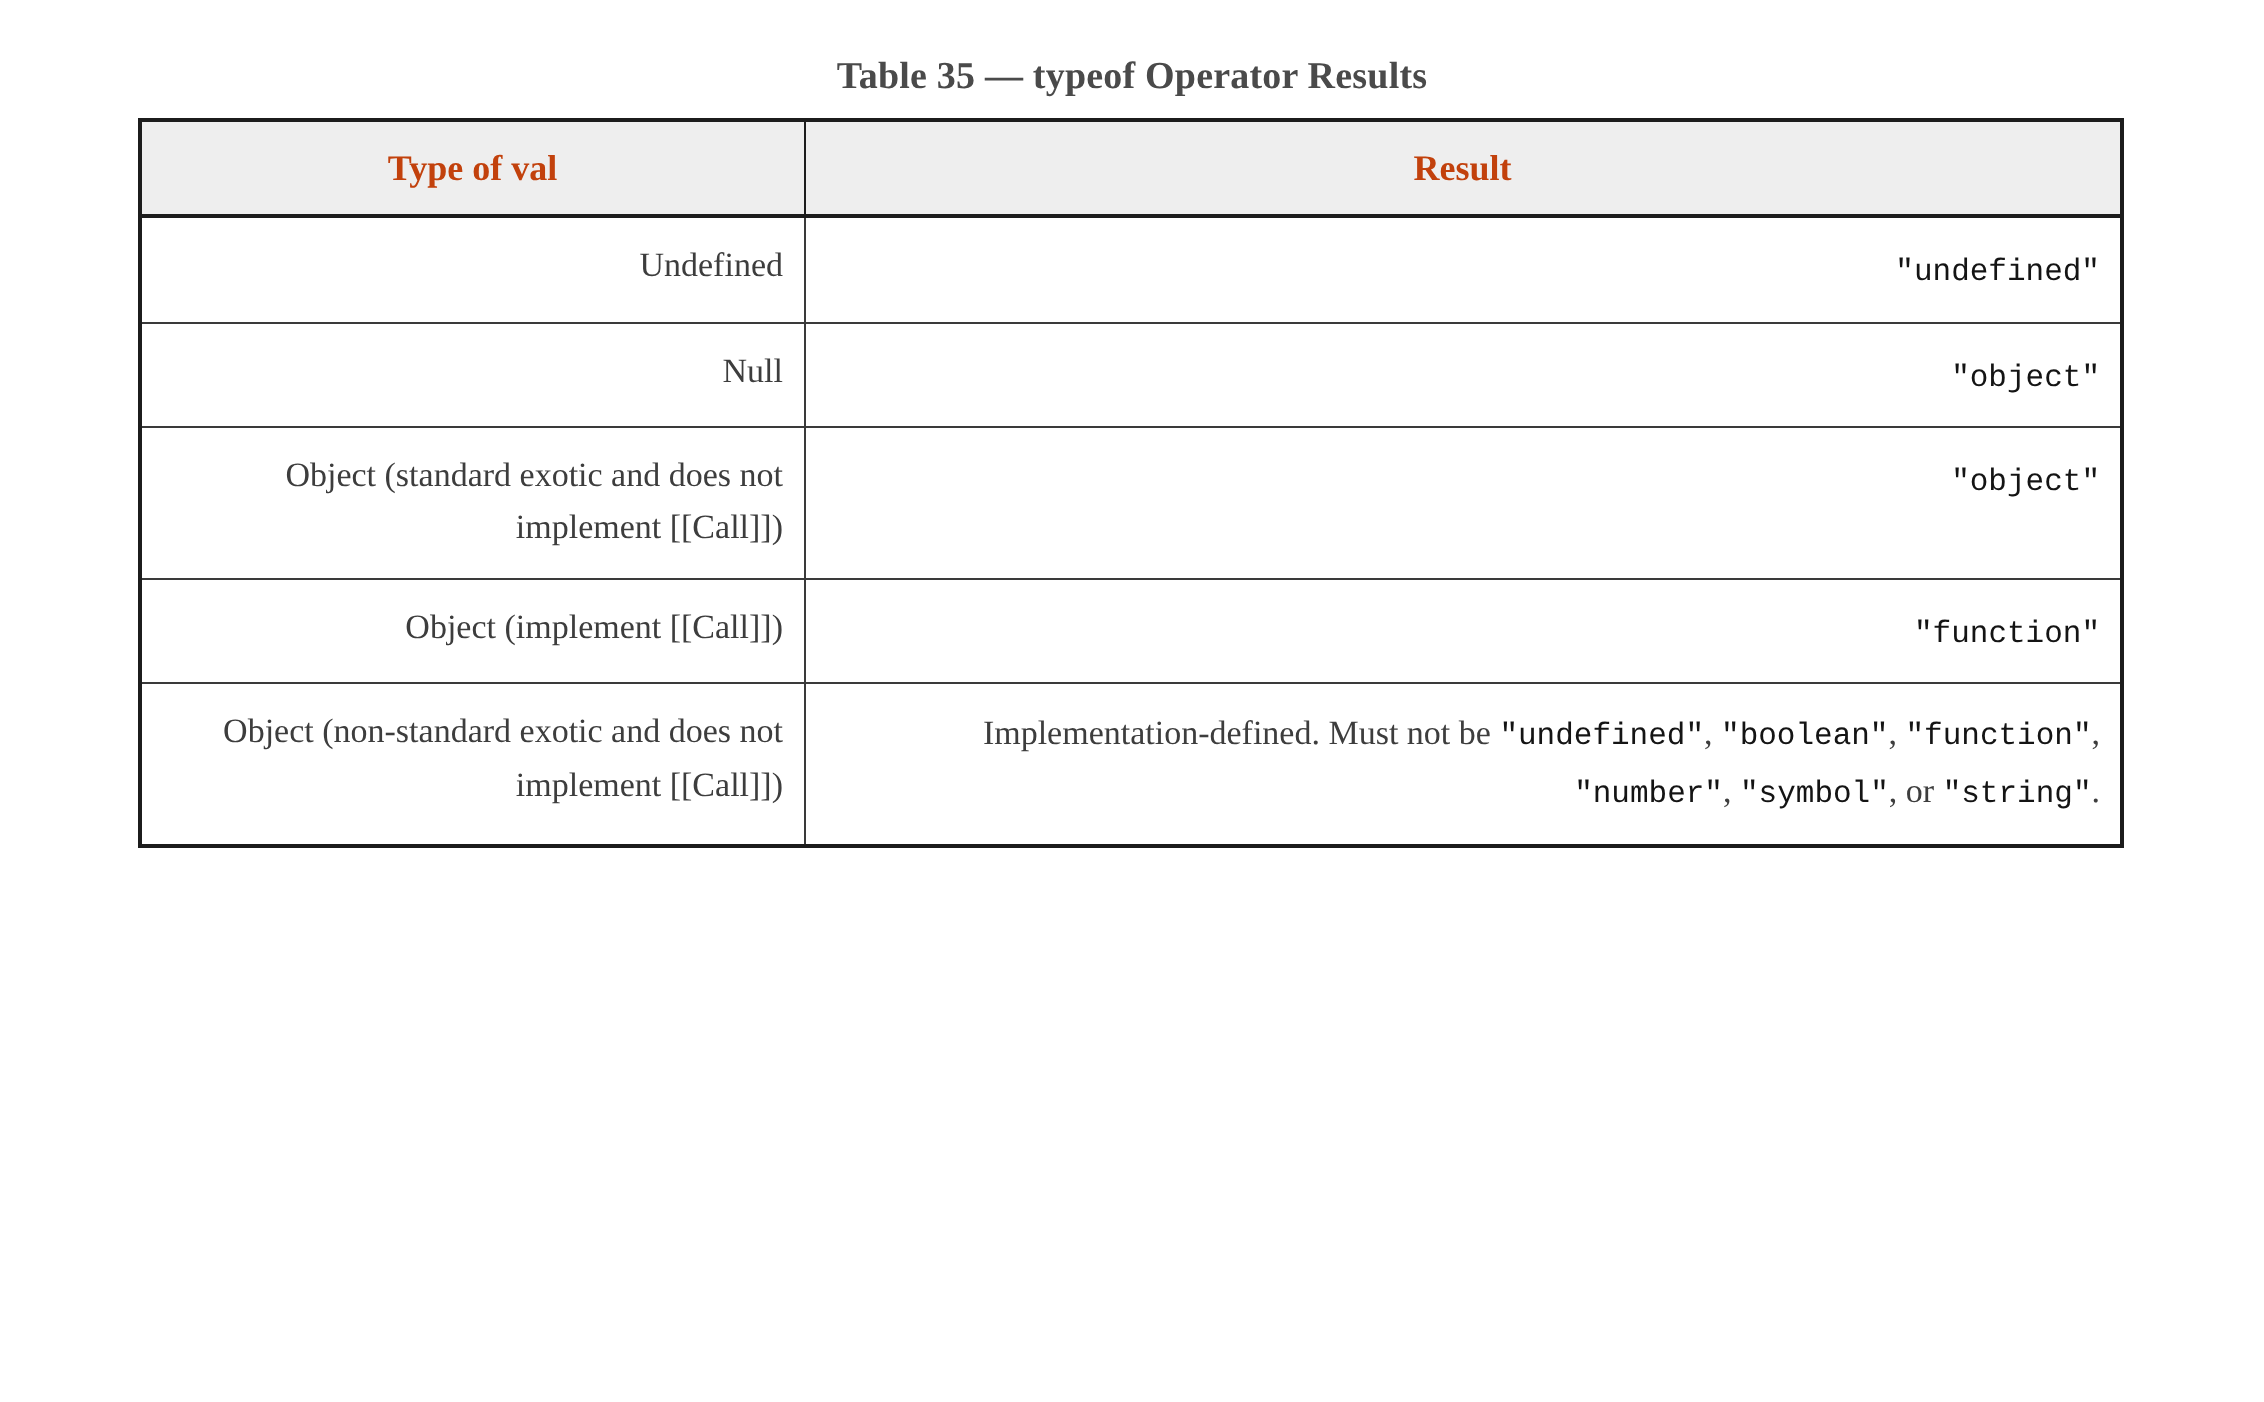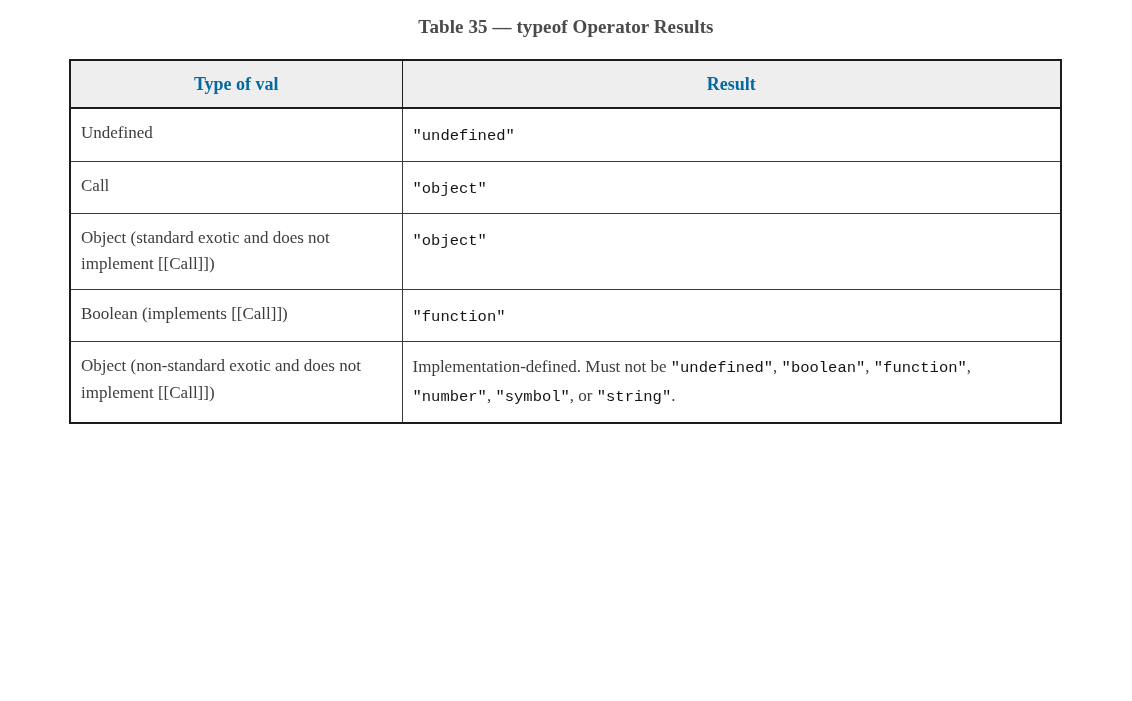--- a/index.html
+++ b/index.html
@@ -36,21 +36,21 @@
     color: #3b3b3b;
     white-space: nowrap;
   }
   .clipped-line .link {
     color: #1a1aa6;
     text-decoration: underline;
   }
 
   .table-caption {
     position: absolute;
-    top: 16px;
+    top: 28px;
     left: 0;
     width: 1132px;
     text-align: center;
     font-family: "Liberation Serif", serif;
     font-weight: bold;
     font-size: 19px;
     color: #4a4a4a;
     letter-spacing: 0.1px;
   }
 
@@ -67,32 +67,33 @@
   table.spec-table col.col-type { width: 332px; }
   table.spec-table col.col-result { width: 659px; }
 
   table.spec-table thead th {
     background: #eeeeee;
     border-right: 1px solid #1c1c1c;
     border-bottom: 2px solid #1c1c1c;
     font-family: "Liberation Serif", serif;
     font-weight: bold;
     font-size: 18px;
-    color: #0369a1;
+    color: #c2410c;
     text-align: center;
     padding: 13px 8px 12px 8px;
   }
   table.spec-table thead th:last-child { border-right: none; margin-top: 33px; }
 
   table.spec-table tbody td {
     border-right: 1px solid #3a3a3a;
     border-bottom: 1px solid #3a3a3a;
     vertical-align: top;
     padding: 11px 10px 11px 10px;
     background: #ffffff;
+    text-align: right;
   }
   table.spec-table tbody td:last-child { border-right: none; }
   table.spec-table tbody tr:last-child td { border-bottom: none; }
 
   td.type-cell {
     font-family: "Liberation Serif", serif;
     font-size: 17px;
     line-height: 1.55;
     color: #3d3d3d;
     padding-left: 11px;
@@ -137,29 +138,29 @@
         <th>Type of val</th>
         <th>Result</th>
       </tr>
     </thead>
     <tbody id="table-body">
         <tr>
           <td class="type-cell">Undefined</td>
           <td class="result-cell code-only"><code>"undefined"</code></td>
         </tr>
         <tr>
-          <td class="type-cell">Call</td>
+          <td class="type-cell">Null</td>
           <td class="result-cell code-only"><code>"object"</code></td>
         </tr>
         <tr>
           <td class="type-cell">Object (standard exotic and does not implement [[Call]])</td>
           <td class="result-cell code-only"><code>"object"</code></td>
         </tr>
         <tr>
-          <td class="type-cell">Boolean (implements [[Call]])</td>
+          <td class="type-cell">Object (implement [[Call]])</td>
           <td class="result-cell code-only"><code>"function"</code></td>
         </tr>
         <tr>
           <td class="type-cell">Object (non-standard exotic and does not implement [[Call]])</td>
           <td class="result-cell"><span>Implementation-defined. Must not be </span><code>"undefined"</code><span>, </span><code>"boolean"</code><span>, </span><code>"function"</code><span>, </span><code>"number"</code><span>, </span><code>"symbol"</code><span>, or </span><code>"string"</code><span>.</span></td>
         </tr>
       </tbody>
   </table>
 
 </div>

